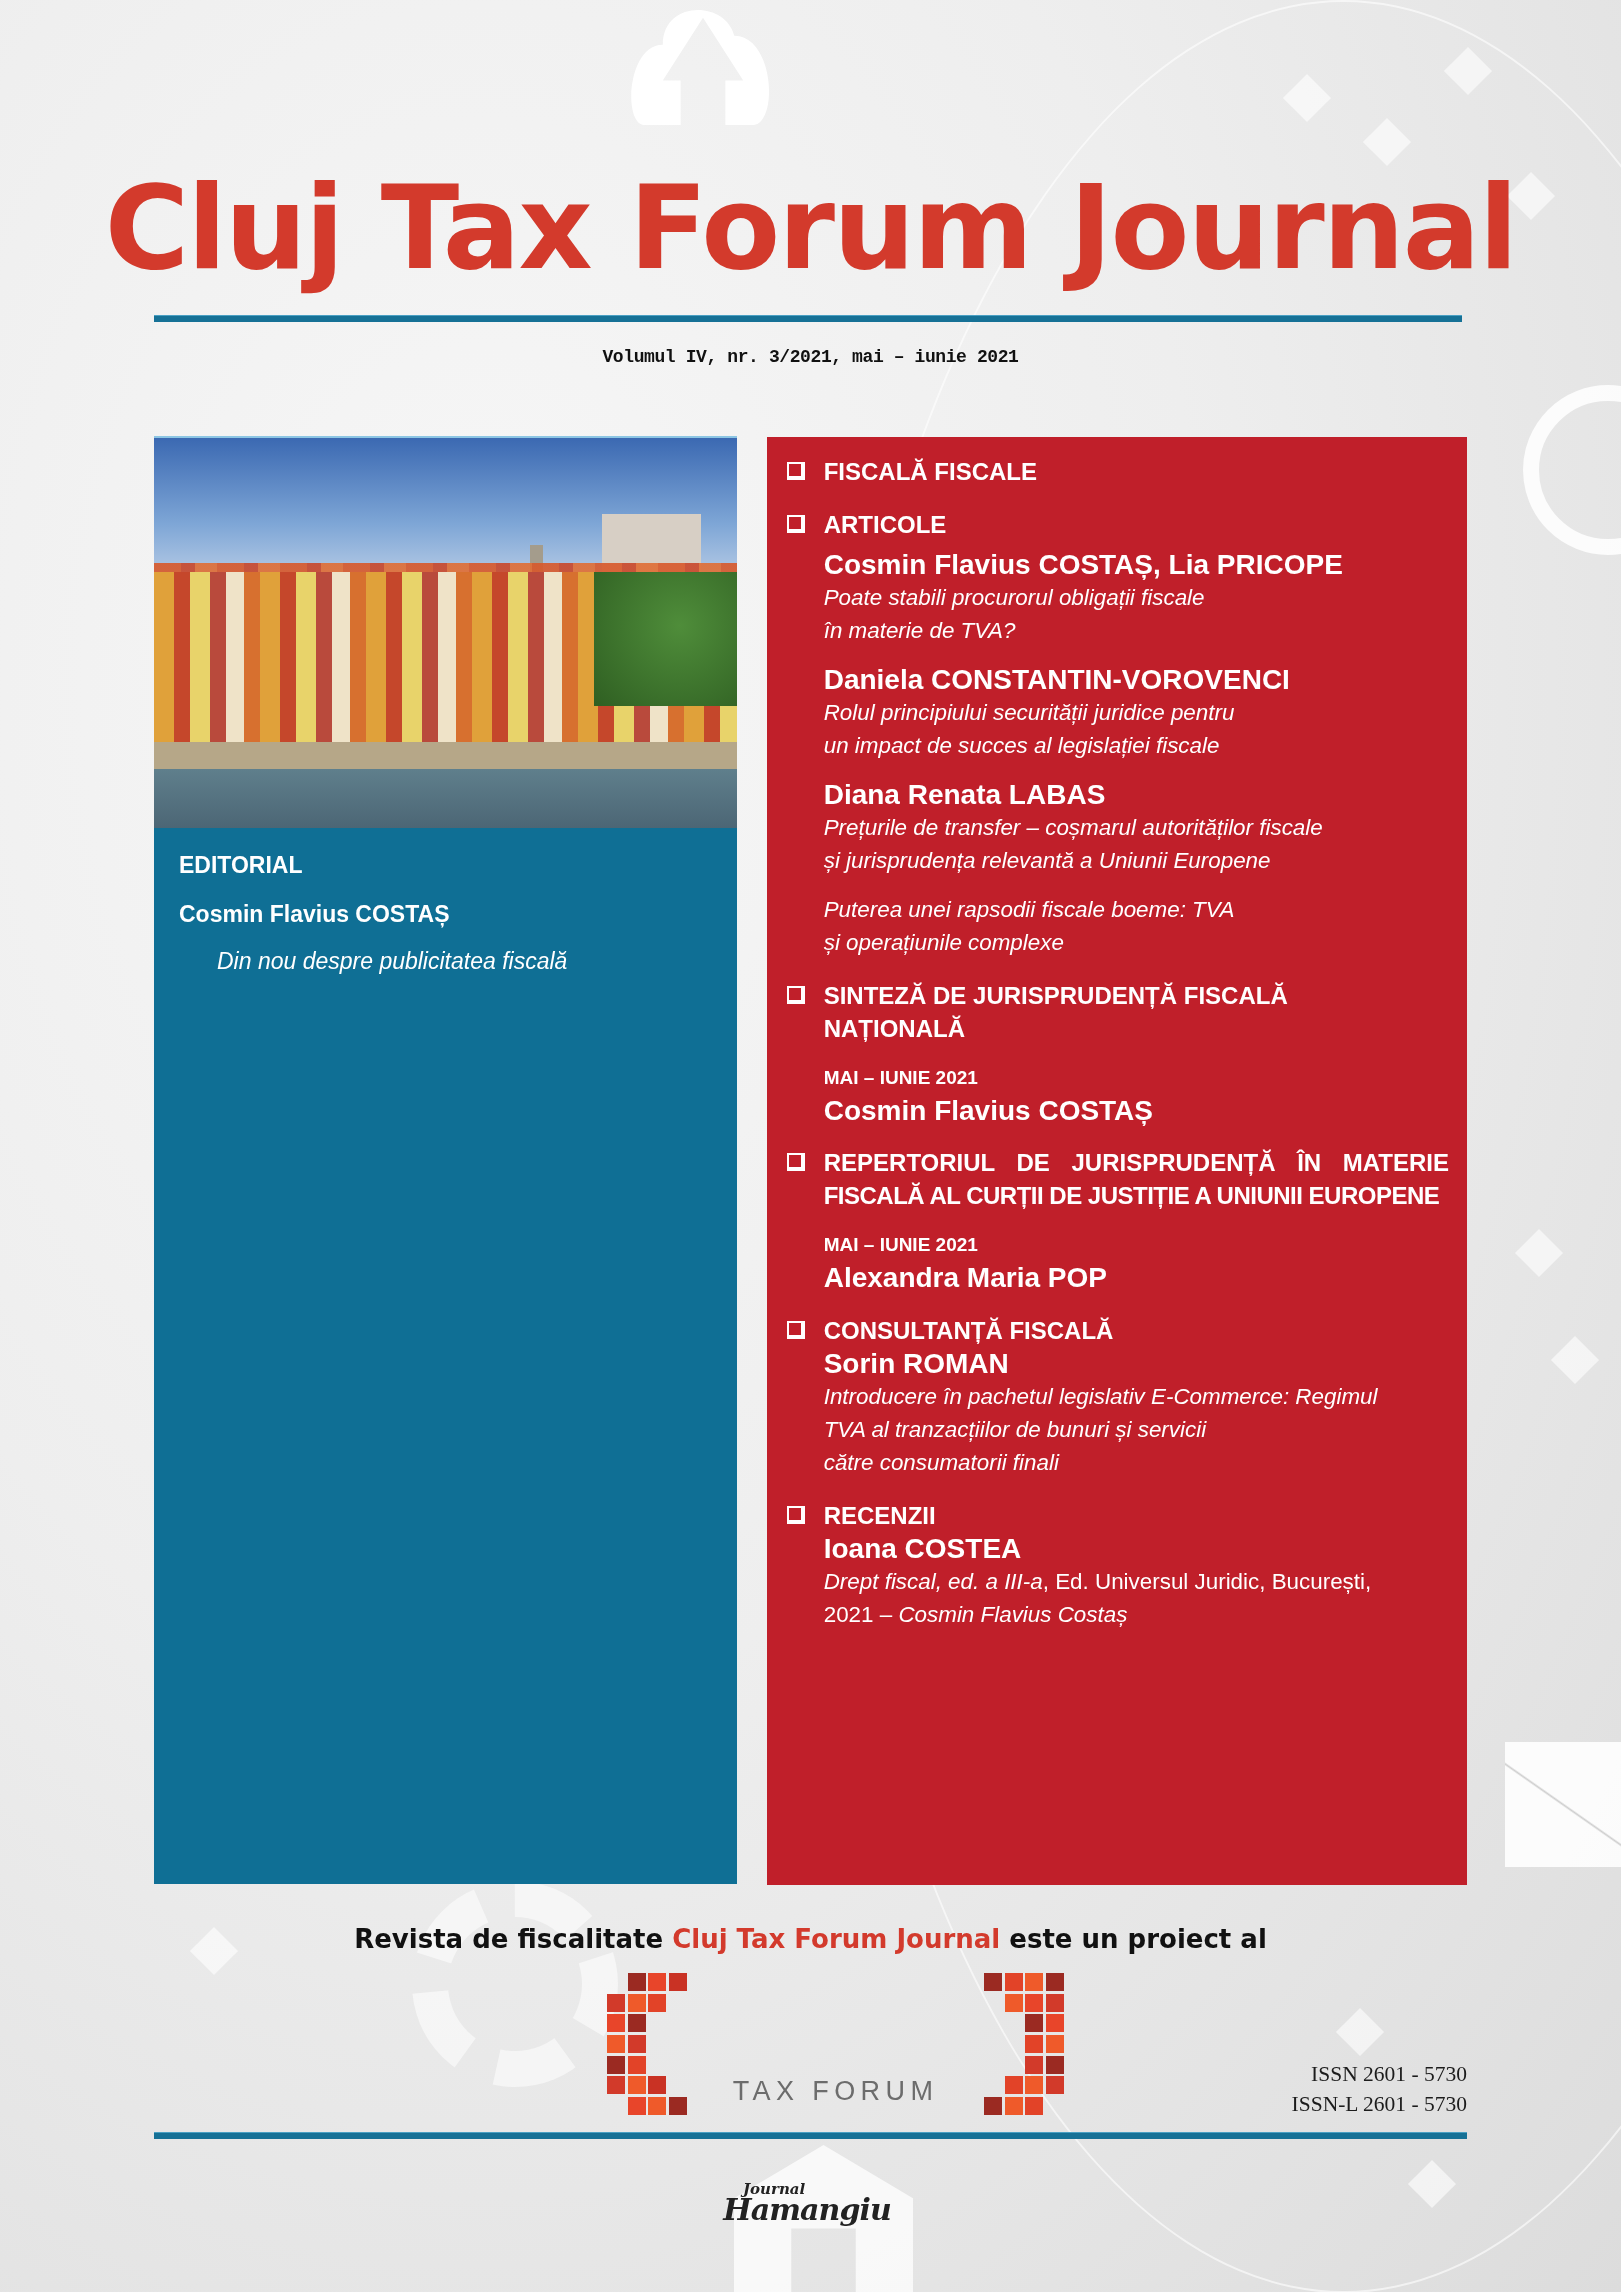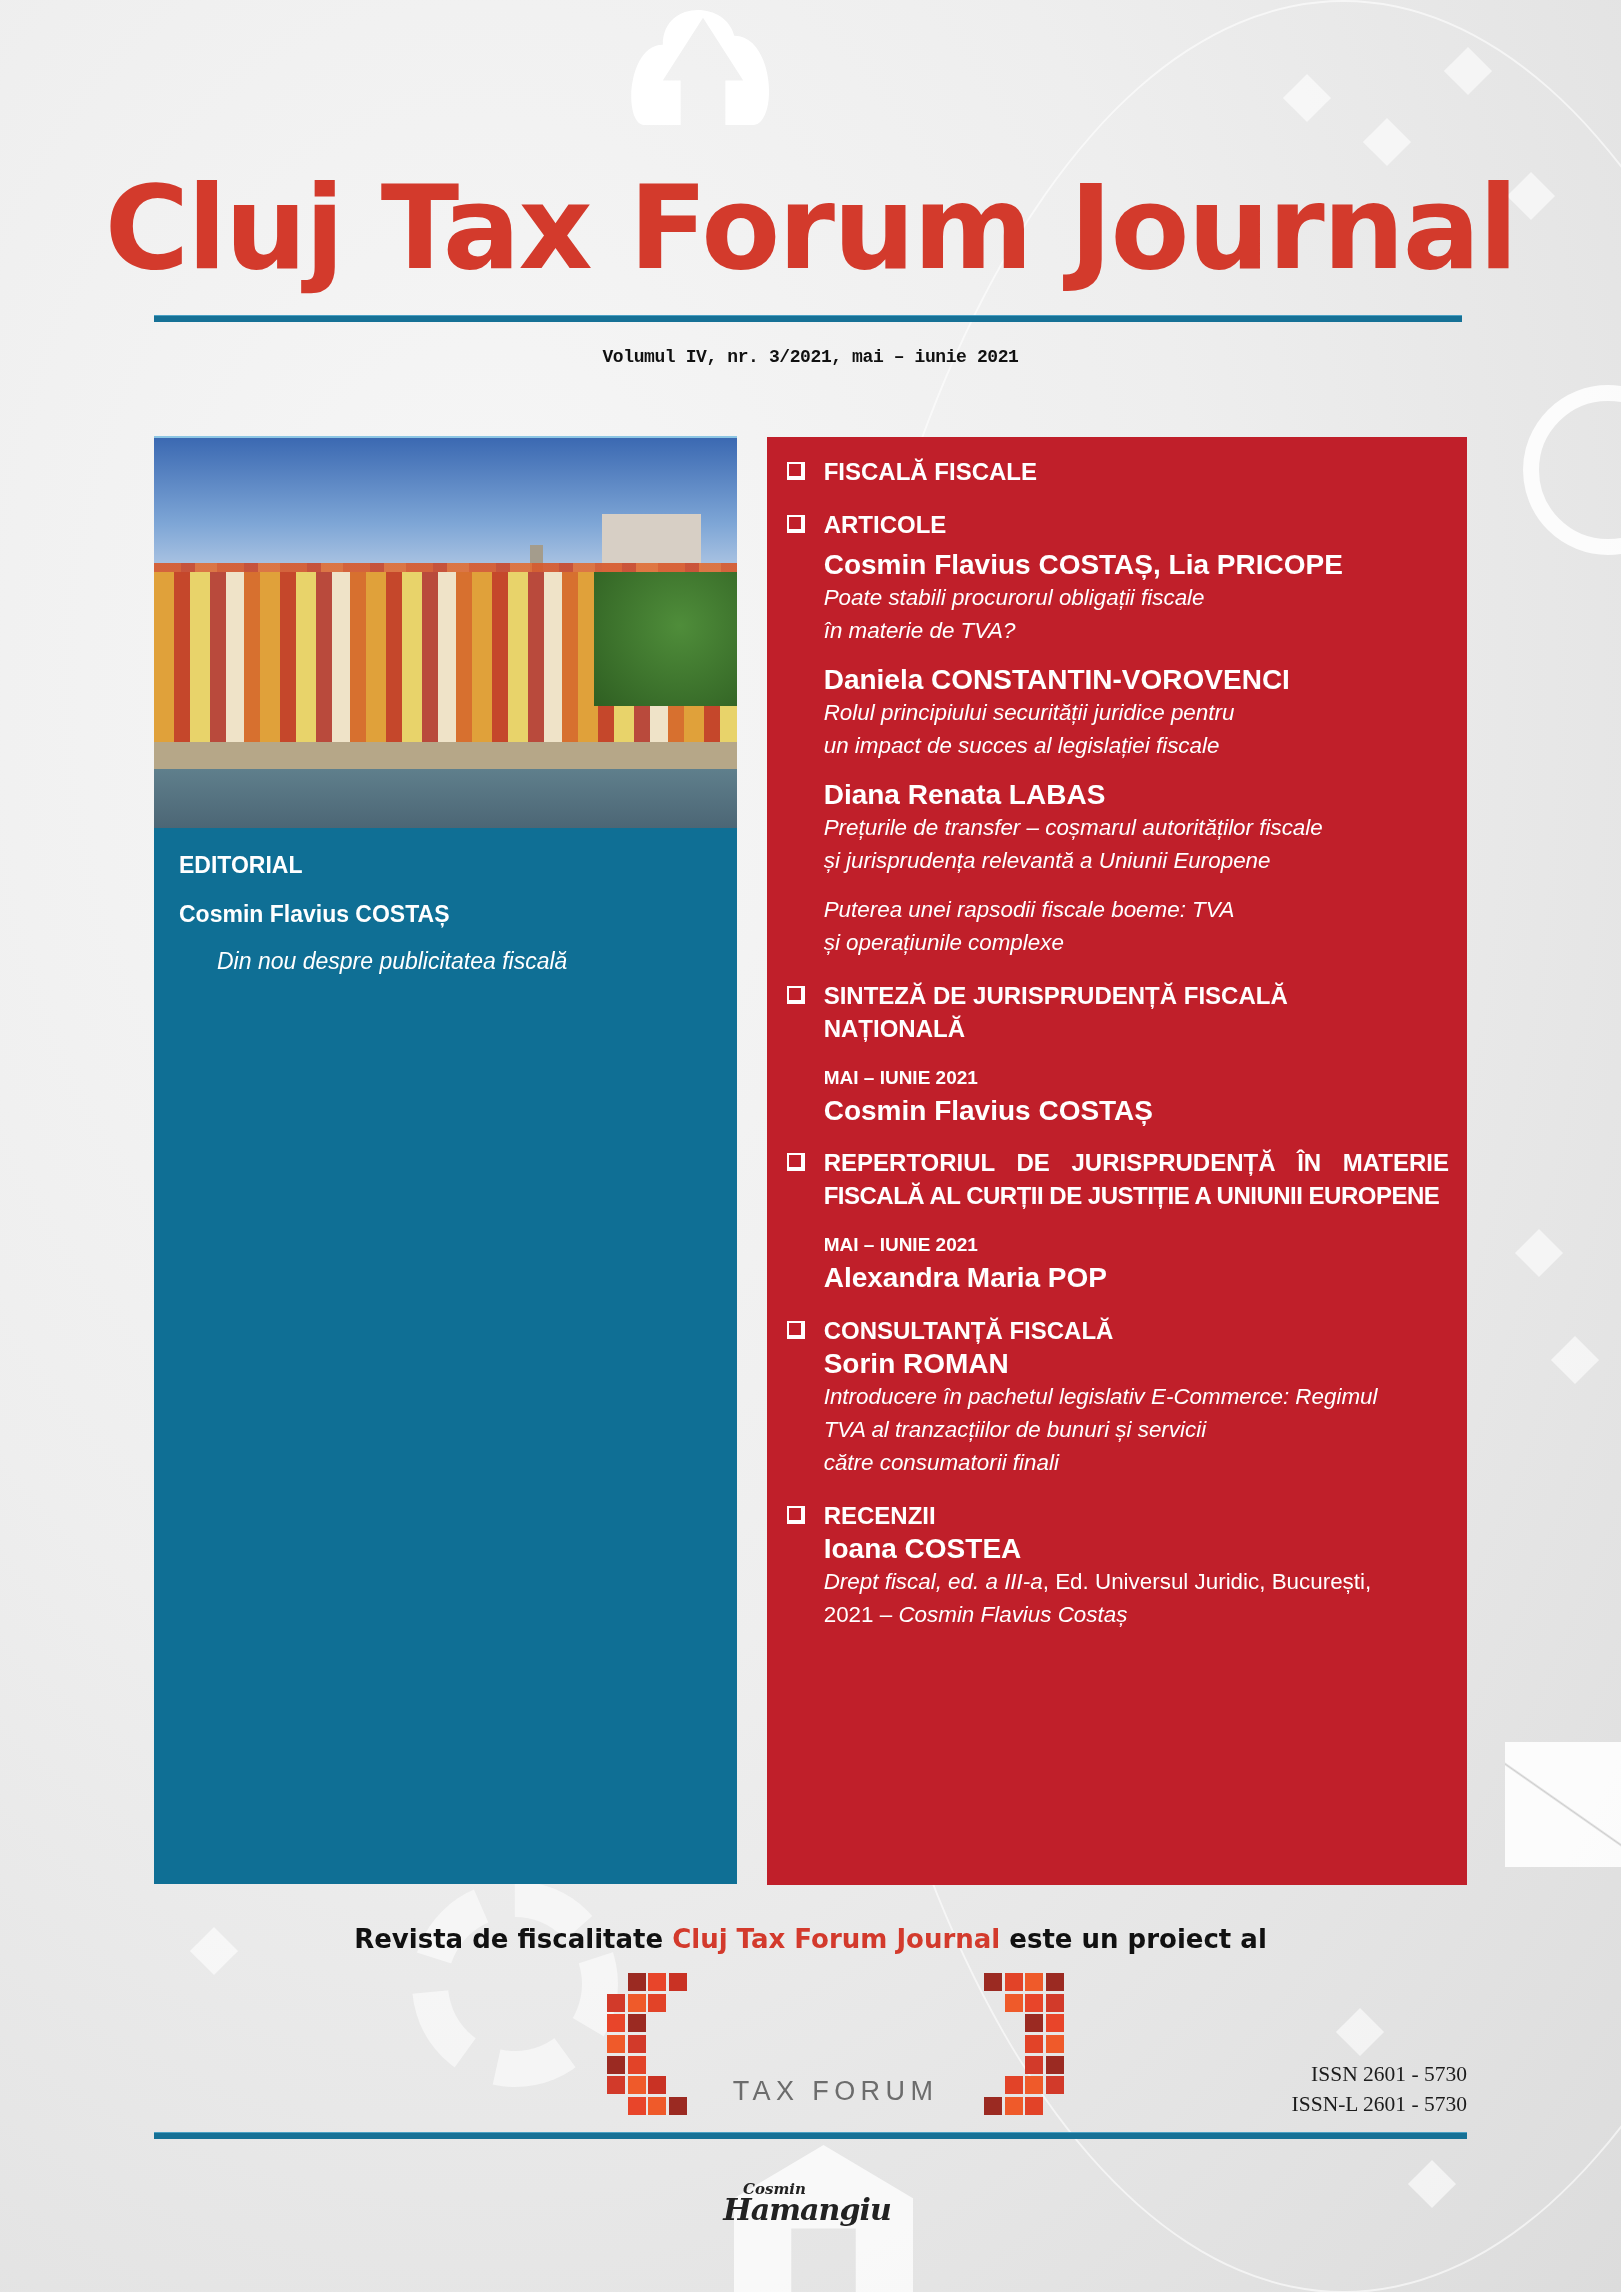--- a/index.html
+++ b/index.html
@@ -287,16 +287,16 @@
 </div>
 
 <div class="issn">
   <div>ISSN 2601 - 5730</div>
   <div>ISSN-L 2601 - 5730</div>
 </div>
 
 <div class="rule bottom"></div>
 
 <div class="publisher">
-  <span class="small">Cosmin</span>
+  <span class="small">Journal</span>
   <span class="big">Hamangiu</span>
 </div>
 
 
 </body></html>

